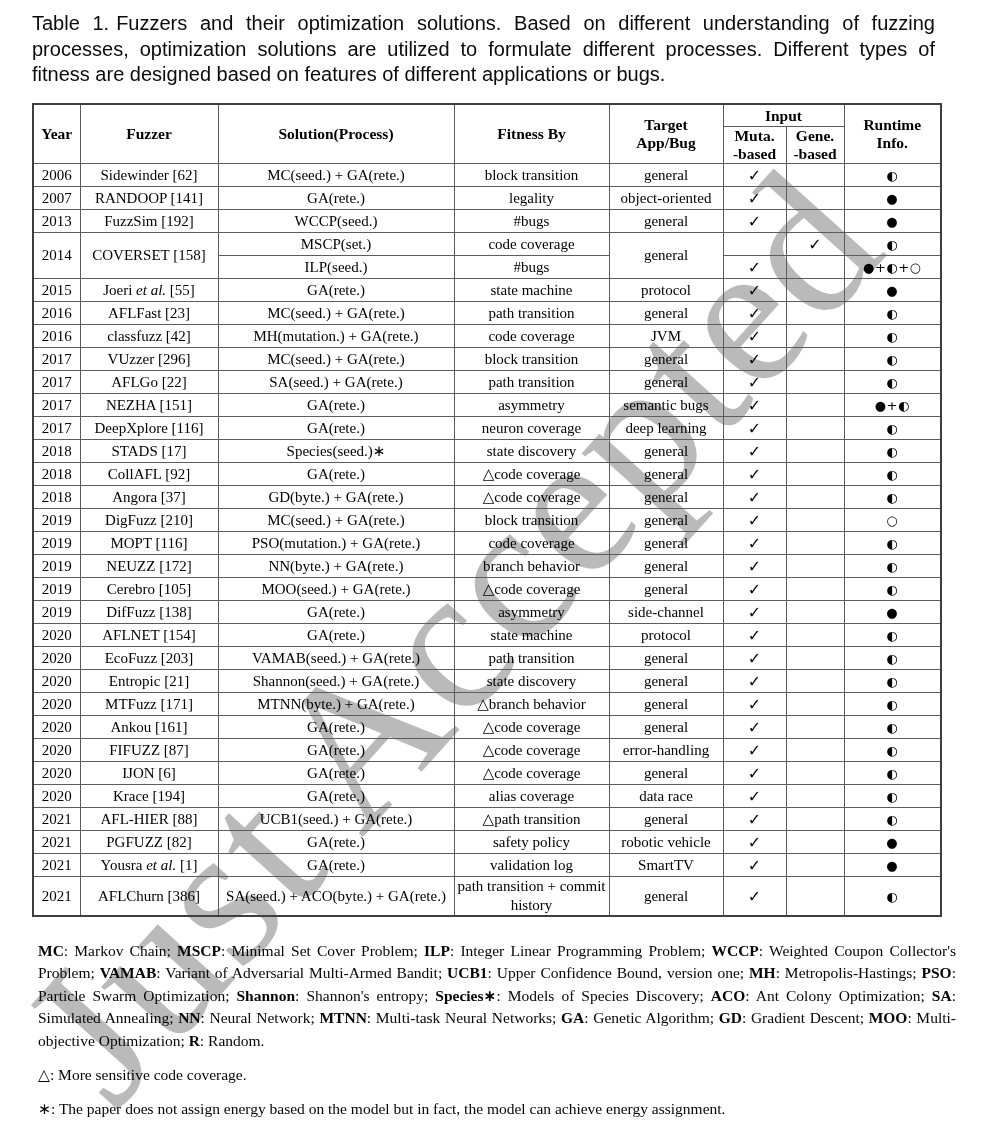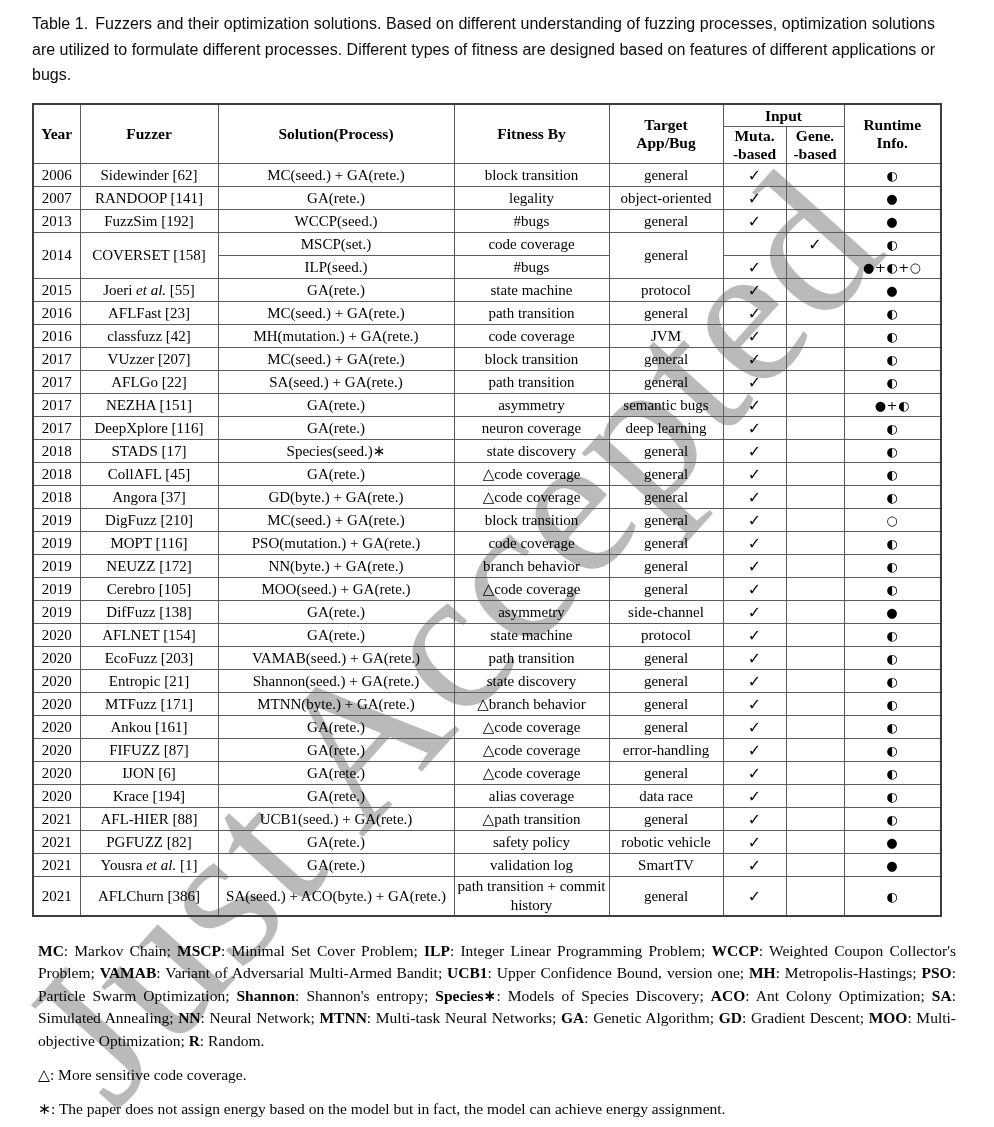--- a/index.html
+++ b/index.html
@@ -16,21 +16,21 @@
     font-size:205px;line-height:0.9;white-space:nowrap;
     color:rgba(0,0,0,0.27);
     letter-spacing:2px;
     transform:rotate(-48deg);transform-origin:0 0;
     pointer-events:none;
   }
   
   .caption{
     position:absolute;left:32px;top:11px;width:903px;
     font-family:"Liberation Sans",sans-serif;
-    font-size:16px;line-height:25.5px;color:#0b0b0b;
+    font-size:20px;line-height:25.5px;color:#0b0b0b;
     text-align:justify;
   }
   .caption .cap-label{margin-right:7px;}
   
   table.fuzzer{
     position:absolute;left:32px;top:103px;
     border-collapse:collapse;table-layout:fixed;width:908px;
     font-size:15px;
   }
   table.fuzzer th,table.fuzzer td{
@@ -176,21 +176,21 @@
         <td class="cell-fuzzer">classfuzz [42]</td>
         <td class="cell-solution">MH(mutation.) + GA(rete.)</td>
         <td class="cell-fitness">code coverage</td>
         <td class="cell-target">JVM</td>
         <td class="cell-muta">✓</td>
         <td class="cell-gene"></td>
         <td class="cell-runtime">◐</td>
       </tr>
       <tr>
         <td class="cell-year">2017</td>
-        <td class="cell-fuzzer">VUzzer [207]</td>
+        <td class="cell-fuzzer">VUzzer [296]</td>
         <td class="cell-solution">MC(seed.) + GA(rete.)</td>
         <td class="cell-fitness">block transition</td>
         <td class="cell-target">general</td>
         <td class="cell-muta">✓</td>
         <td class="cell-gene"></td>
         <td class="cell-runtime">◐</td>
       </tr>
       <tr>
         <td class="cell-year">2017</td>
         <td class="cell-fuzzer">AFLGo [22]</td>
@@ -226,21 +226,21 @@
         <td class="cell-fuzzer">STADS [17]</td>
         <td class="cell-solution">Species(seed.)∗</td>
         <td class="cell-fitness">state discovery</td>
         <td class="cell-target">general</td>
         <td class="cell-muta">✓</td>
         <td class="cell-gene"></td>
         <td class="cell-runtime">◐</td>
       </tr>
       <tr>
         <td class="cell-year">2018</td>
-        <td class="cell-fuzzer">CollAFL [45]</td>
+        <td class="cell-fuzzer">CollAFL [92]</td>
         <td class="cell-solution">GA(rete.)</td>
         <td class="cell-fitness">△code coverage</td>
         <td class="cell-target">general</td>
         <td class="cell-muta">✓</td>
         <td class="cell-gene"></td>
         <td class="cell-runtime">◐</td>
       </tr>
       <tr>
         <td class="cell-year">2018</td>
         <td class="cell-fuzzer">Angora [37]</td>

